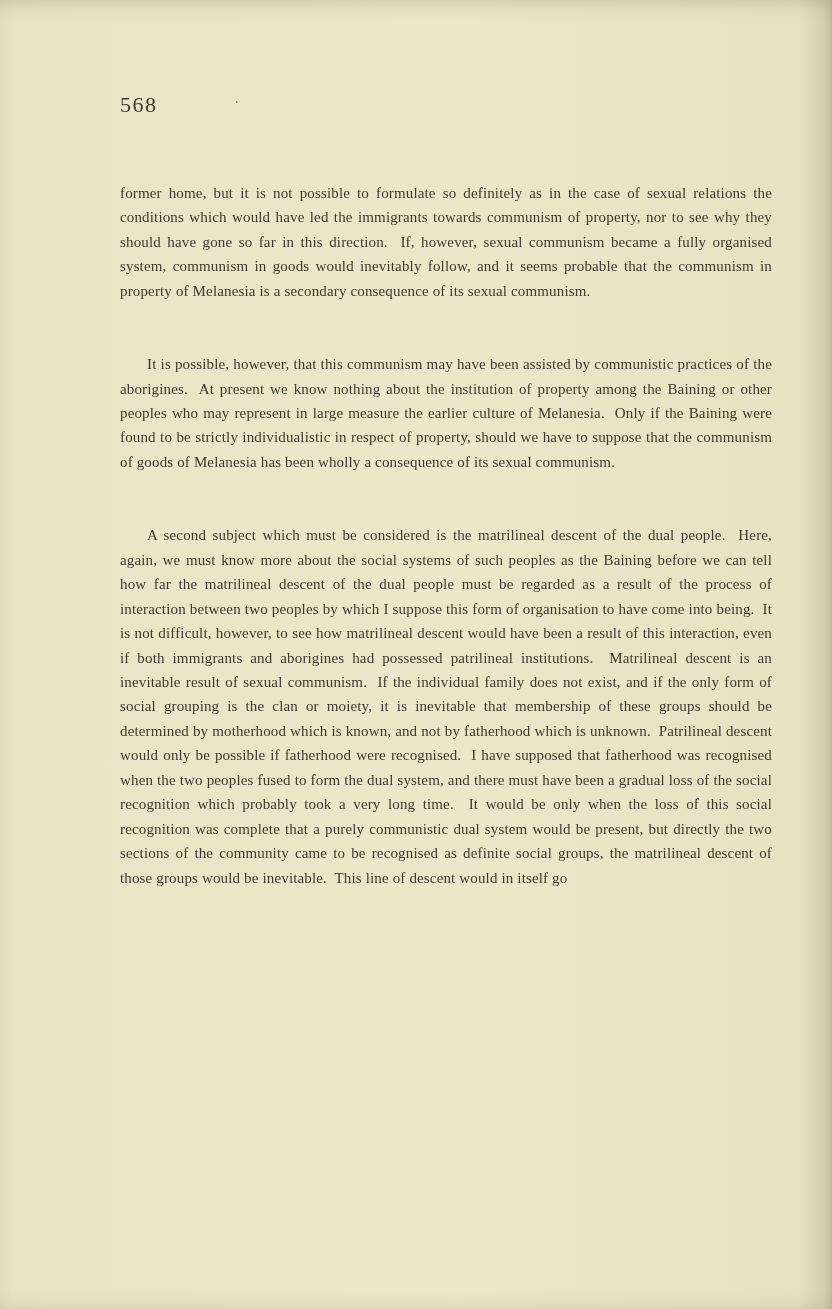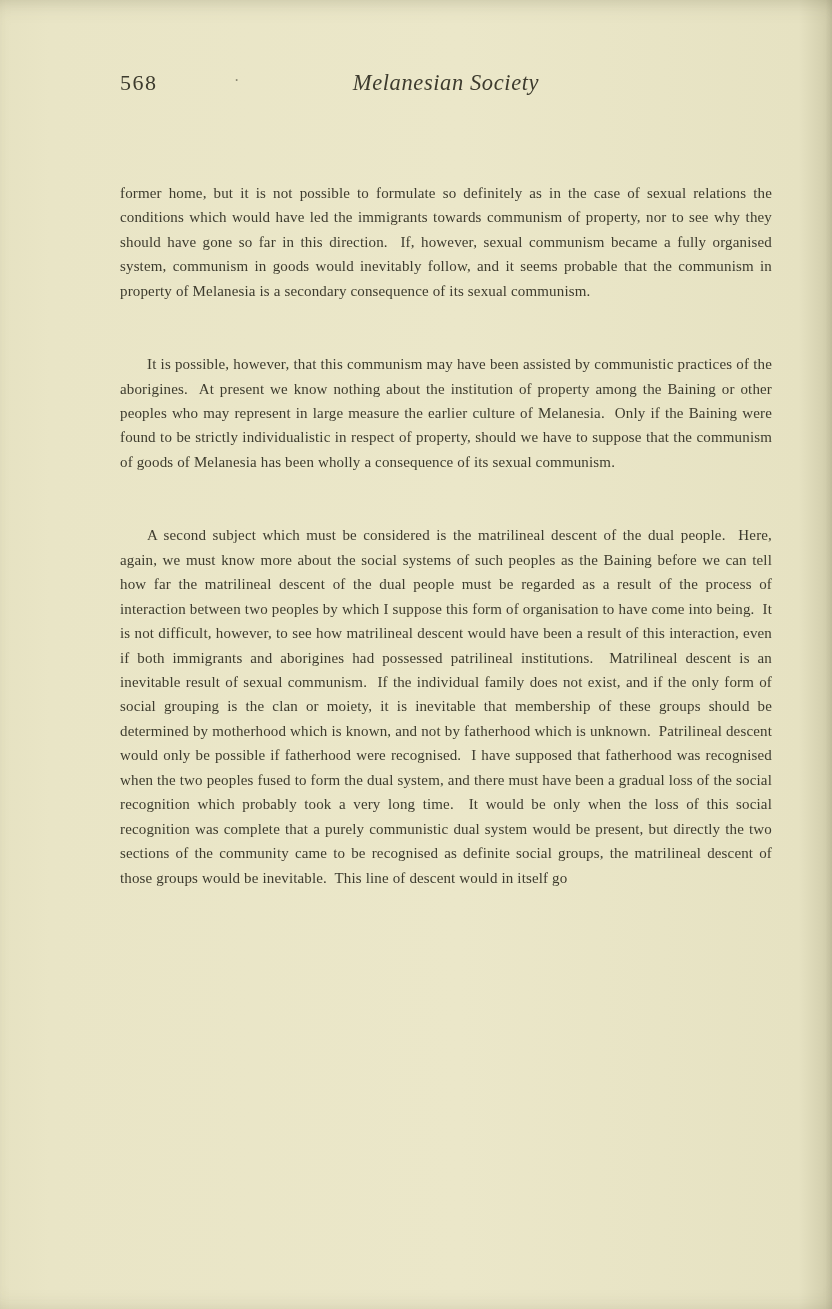--- a/index.html
+++ b/index.html
@@ -22,21 +22,21 @@
       #e6e2c2 96%,
       #d3cfae 99.2%,
       #c4c0a0 100%);
     box-shadow: inset 0 14px 22px -16px rgba(90,85,55,0.35),
                 inset 0 -14px 22px -18px rgba(90,85,55,0.25);
     font-family: "Liberation Serif", "DejaVu Serif", serif;
     color: var(--ink, #3d3b2e);
   }
   .running-header {
     position: absolute;
-    top: 70px;
+    top: 92px;
     left: 120px;
     width: 652px;
     height: 30px;
   }
   .page-number {
     position: absolute;
     left: 0;
     top: 0;
     font-size: 22px;
     letter-spacing: 1.5px;
@@ -78,21 +78,20 @@
   }
 </style>
 </head>
 <body>
 
 <div class="page">
 
   <header class="running-header">
     <span class="page-number">568</span>
     <span class="ink-mark">·</span>
-    <span class="header-title">Melanesian Society</span>
   </header>
 
   <main class="body-text">
     <p>former home, but it is not possible to formulate so definitely as in the case of sexual relations the conditions which would have led the immigrants towards communism of property, nor to see why they should have gone so far in this direction.  If, however, sexual communism became a fully organised system, communism in goods would inevitably follow, and it seems probable that the communism in property of Melanesia is a secondary consequence of its sexual communism.</p>
     <p class="indent">It is possible, however, that this communism may have been assisted by communistic practices of the aborigines.  At present we know nothing about the institution of property among the Baining or other peoples who may represent in large measure the earlier culture of Melanesia.  Only if the Baining were found to be strictly individualistic in respect of property, should we have to suppose that the communism of goods of Melanesia has been wholly a consequence of its sexual communism.</p>
     <p class="indent">A second subject which must be considered is the matrilineal descent of the dual people.  Here, again, we must know more about the social systems of such peoples as the Baining before we can tell how far the matrilineal descent of the dual people must be regarded as a result of the process of interaction between two peoples by which I suppose this form of organisation to have come into being.  It is not difficult, however, to see how matrilineal descent would have been a result of this interaction, even if both immigrants and aborigines had possessed patrilineal institutions.  Matrilineal descent is an inevitable result of sexual communism.  If the individual family does not exist, and if the only form of social grouping is the clan or moiety, it is inevitable that membership of these groups should be determined by motherhood which is known, and not by fatherhood which is unknown.  Patrilineal descent would only be possible if fatherhood were recognised.  I have supposed that fatherhood was recognised when the two peoples fused to form the dual system, and there must have been a gradual loss of the social recognition which probably took a very long time.  It would be only when the loss of this social recognition was complete that a purely communistic dual system would be present, but directly the two sections of the community came to be recognised as definite social groups, the matrilineal descent of those groups would be inevitable.  This line of descent would in itself go</p>
   </main>
 
 </div>
 

